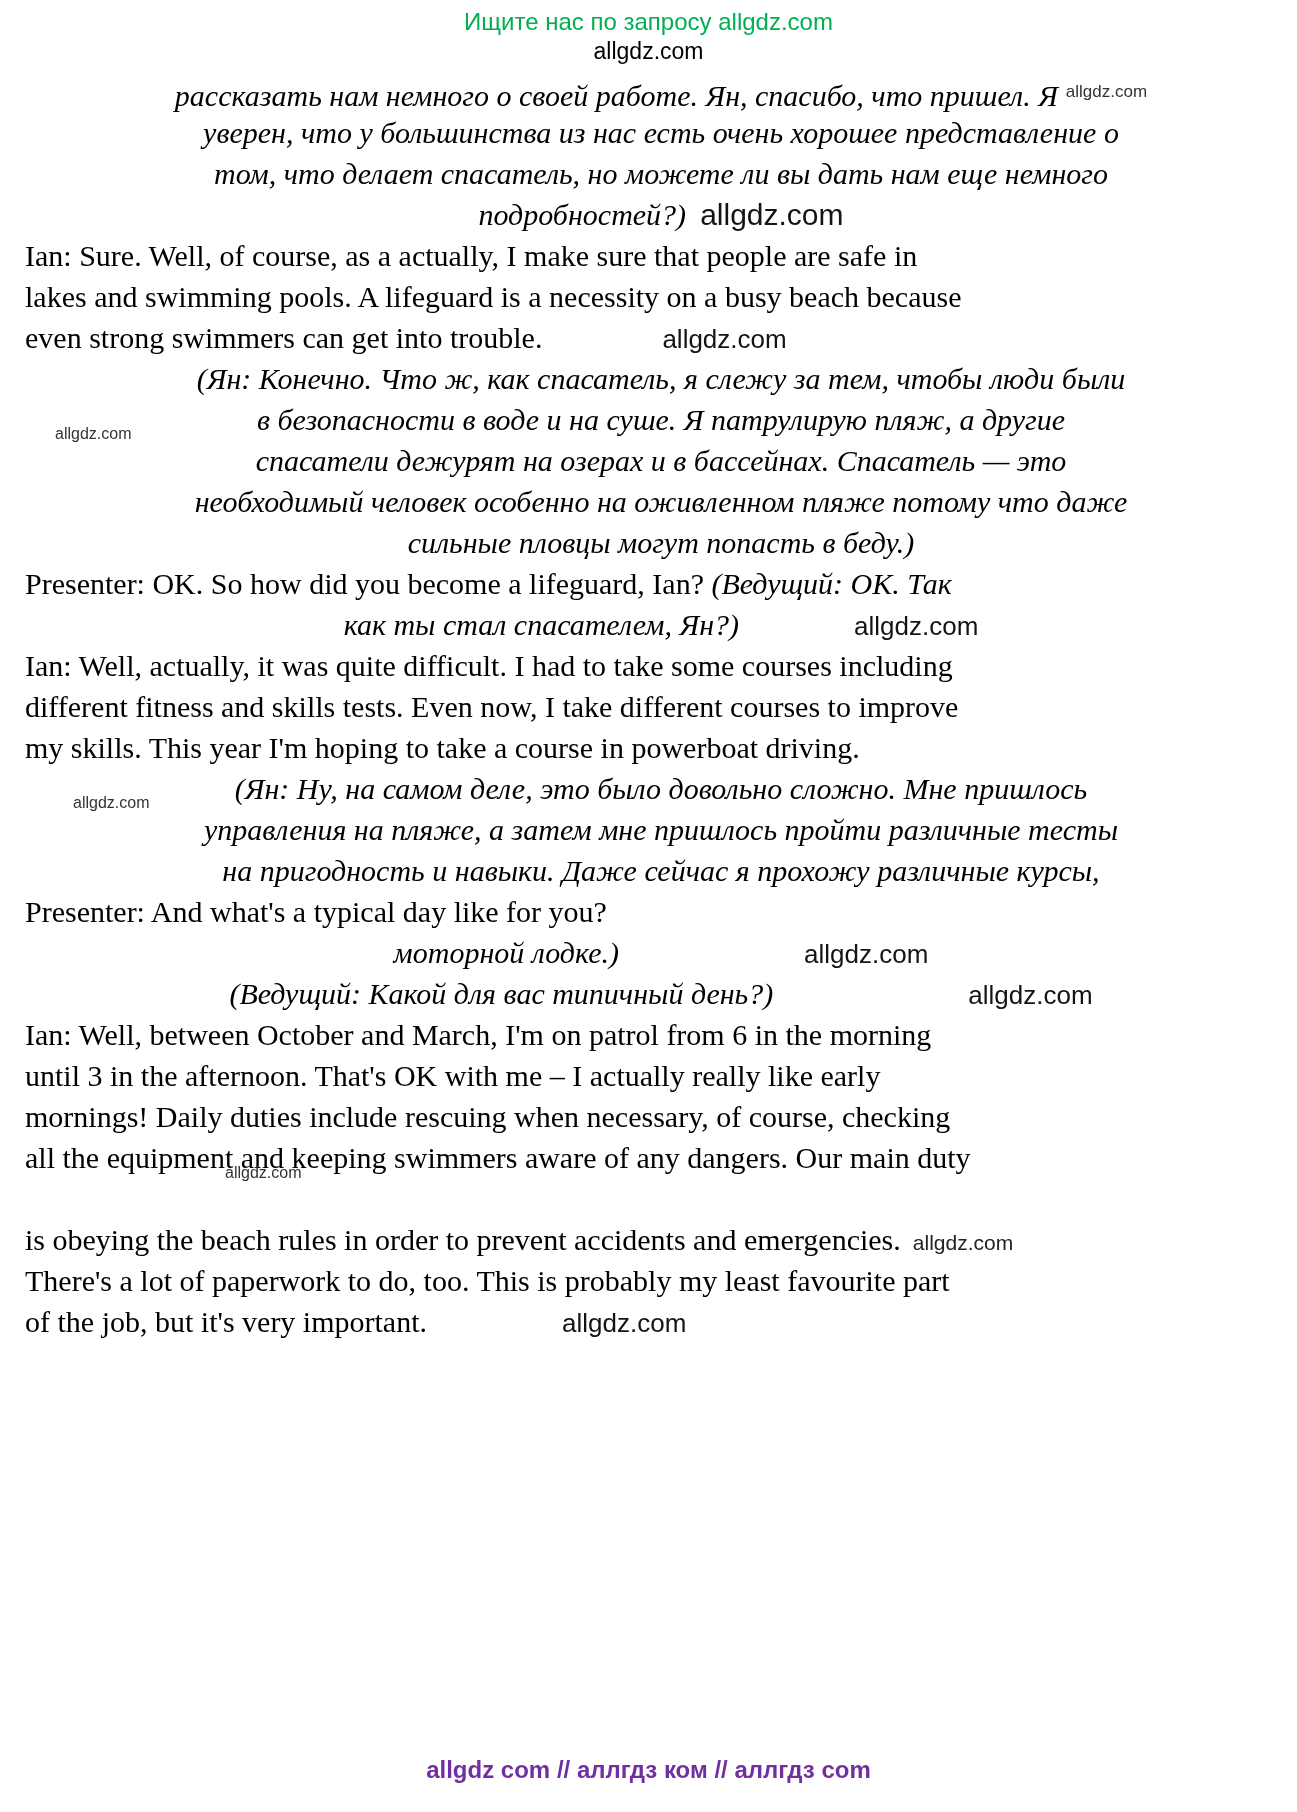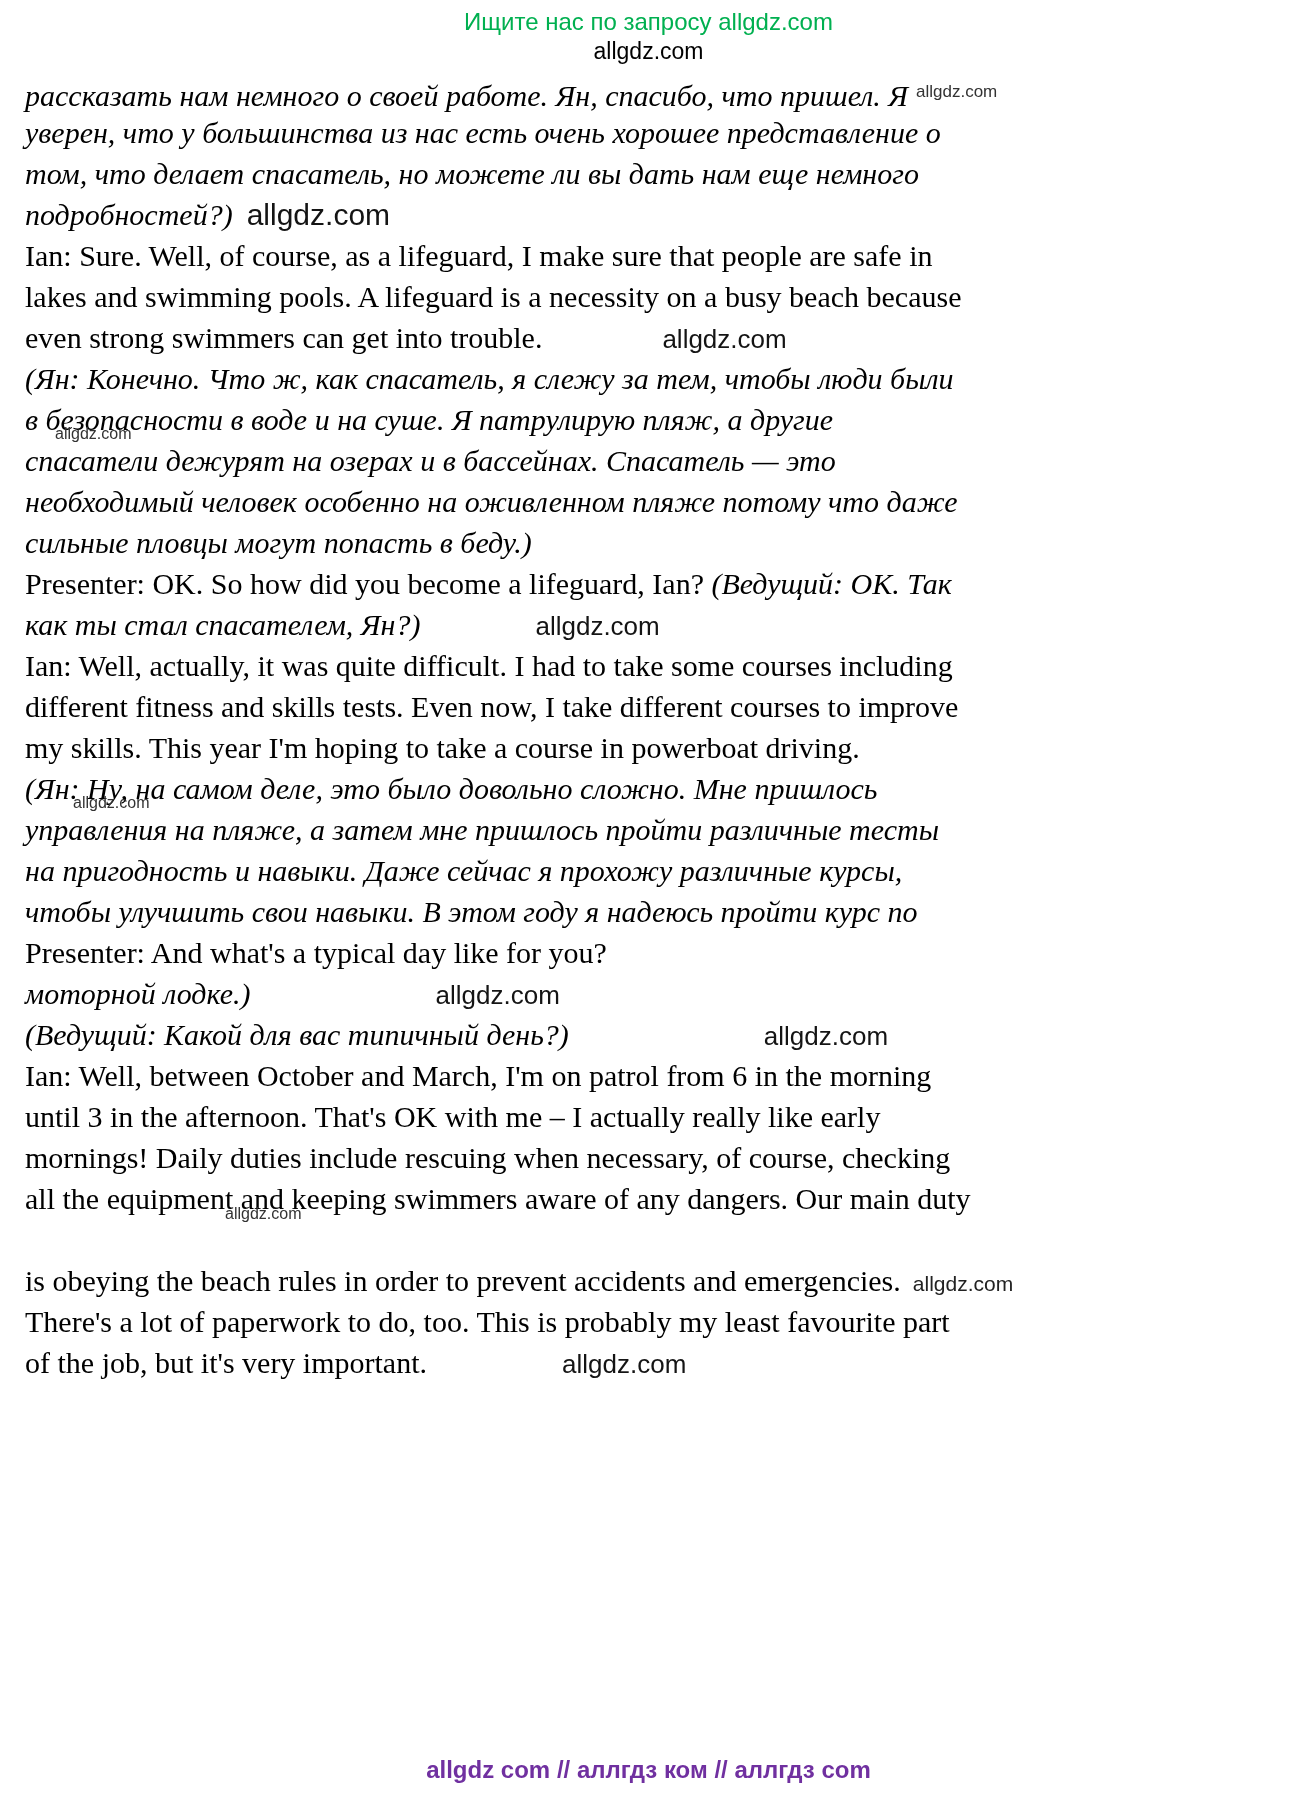--- a/index.html
+++ b/index.html
@@ -14,21 +14,21 @@
   }
   .topwm {
     text-align:center; font-family:"Liberation Sans", sans-serif;
     font-size:23px; color:#000; margin-top:2px;
   }
   .content { margin:6px 0 0 25px; }
   .ln {
     position:relative; height:41px; line-height:41px;
     font-size:30px; white-space:nowrap;
   }
-  .ln.ru { font-style:italic; }
+  .ln.ru { font-style:italic;text-align:center; }
   .ln .ru { font-style:italic; }
   .wm {
     font-family:"Liberation Sans", sans-serif; font-style:normal; color:#141414;
   }
   .wm-sup { font-size:17px; vertical-align:9px; margin-left:8px; color:#333; }
   .wm-lg  { font-size:30px; margin-left:14px; }
   .wm-md  { font-size:26px; }
   .wm-sm  { font-size:21px; margin-left:12px; color:#222; }
   .wm-abs { position:absolute; font-size:16px; color:#333; line-height:16px; }
   .footer {
@@ -44,21 +44,21 @@
   <div class="promo">Ищите нас по запросу allgdz.com</div>
   <div class="topwm">allgdz.com</div>
 
   <div class="content">
 
     <div class="ln ru"><span>рассказать нам немного о своей работе. Ян, спасибо, что пришел. Я</span><span class="wm wm-sup">allgdz.com</span></div>
     <div class="ln ru"><span>уверен, что у большинства из нас есть очень хорошее представление о</span></div>
     <div class="ln ru"><span>том, что делает спасатель, но можете ли вы дать нам еще немного</span></div>
     <div class="ln ru"><span>подробностей?)</span><span class="wm wm-lg">allgdz.com</span></div>
 
-    <div class="ln en"><span>Ian: Sure. Well, of course, as a lifeguard, I make sure that people are safe in</span></div>
+    <div class="ln en"><span>Ian: Sure. Well, of course, as a actually, I make sure that people are safe in</span></div>
     <div class="ln en"><span>lakes and swimming pools. A lifeguard is a necessity on a busy beach because</span></div>
     <div class="ln en"><span>even strong swimmers can get into trouble.</span><span class="wm wm-md" style="margin-left:120px">allgdz.com</span></div>
 
     <div class="ln ru"><span>(Ян: Конечно. Что ж, как спасатель, я слежу за тем, чтобы люди были</span></div>
     <div class="ln ru"><span>в безопасности в воде и на суше. Я патрулирую пляж, а другие</span></div>
     <div class="ln ru"><span class="wm wm-abs" style="top:-14px;left:30px">allgdz.com</span><span>спасатели дежурят на озерах и в бассейнах. Спасатель — это</span></div>
     <div class="ln ru"><span>необходимый человек особенно на оживленном пляже потому что даже</span></div>
     <div class="ln ru"><span>сильные пловцы могут попасть в беду.)</span></div>
 
     <div class="ln">
@@ -67,21 +67,20 @@
     </div>
     <div class="ln ru"><span>как ты стал спасателем, Ян?)</span><span class="wm wm-md" style="margin-left:115px">allgdz.com</span></div>
 
     <div class="ln en"><span>Ian: Well, actually, it was quite difficult. I had to take some courses including</span></div>
     <div class="ln en"><span>different fitness and skills tests. Even now, I take different courses to improve</span></div>
     <div class="ln en"><span>my skills. This year I'm hoping to take a course in powerboat driving.</span></div>
 
     <div class="ln ru"><span>(Ян: Ну, на самом деле, это было довольно сложно. Мне пришлось</span></div>
     <div class="ln ru"><span class="wm wm-abs" style="top:-14px;left:48px">allgdz.com</span><span>управления на пляже, а затем мне пришлось пройти различные тесты</span></div>
     <div class="ln ru"><span>на пригодность и навыки. Даже сейчас я прохожу различные курсы,</span></div>
-    <div class="ln ru"><span>чтобы улучшить свои навыки. В этом году я надеюсь пройти курс по</span></div>
     <div class="ln en"><span>Presenter: And what's a typical day like for you?</span></div>
 
     <div class="ln ru"><span>моторной лодке.)</span><span class="wm wm-md" style="margin-left:185px">allgdz.com</span></div>
     <div class="ln ru"><span>(Ведущий: Какой для вас типичный день?)</span><span class="wm wm-md" style="margin-left:195px">allgdz.com</span></div>
 
     <div class="ln en"><span>Ian: Well, between October and March, I'm on patrol from 6 in the morning</span></div>
     <div class="ln en"><span>until 3 in the afternoon. That's OK with me – I actually really like early</span></div>
     <div class="ln en"><span>mornings! Daily duties include rescuing when necessary, of course, checking</span></div>
     <div class="ln en"><span>all the equipment and keeping swimmers aware of any dangers. Our main duty</span></div>
     <div class="ln en"><span class="wm wm-abs" style="top:-13px;left:200px">allgdz.com</span></div>

